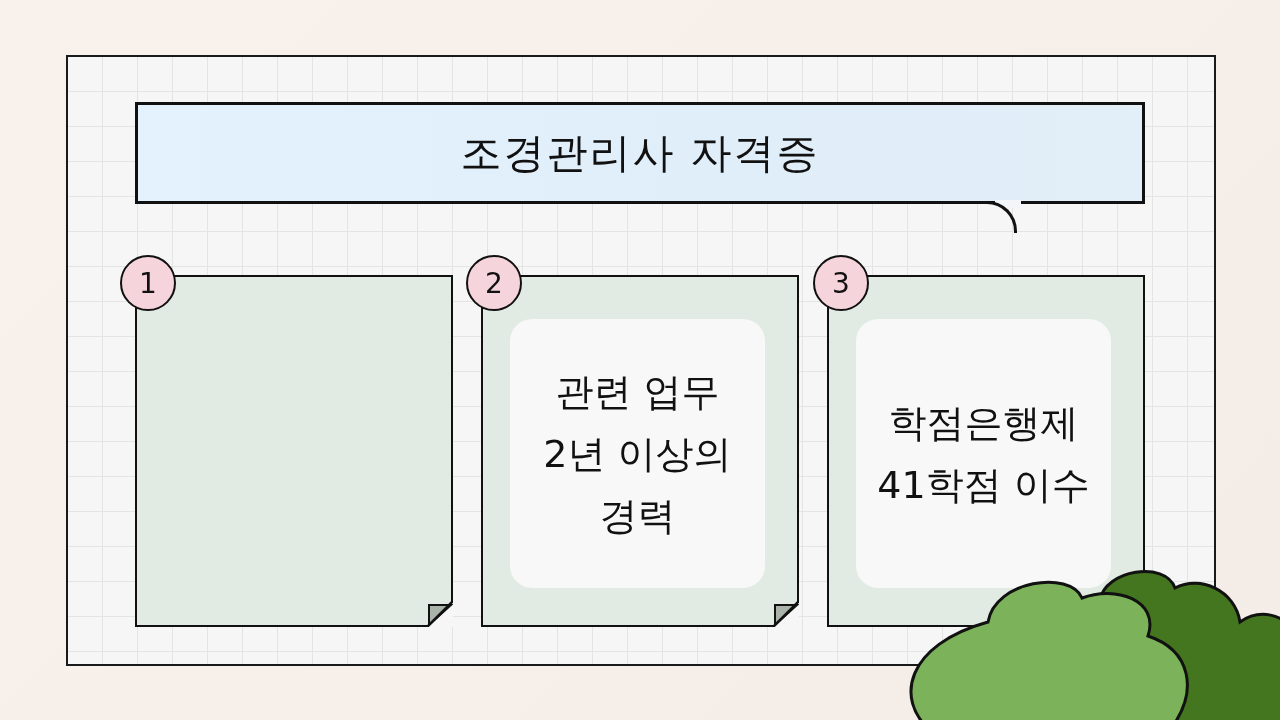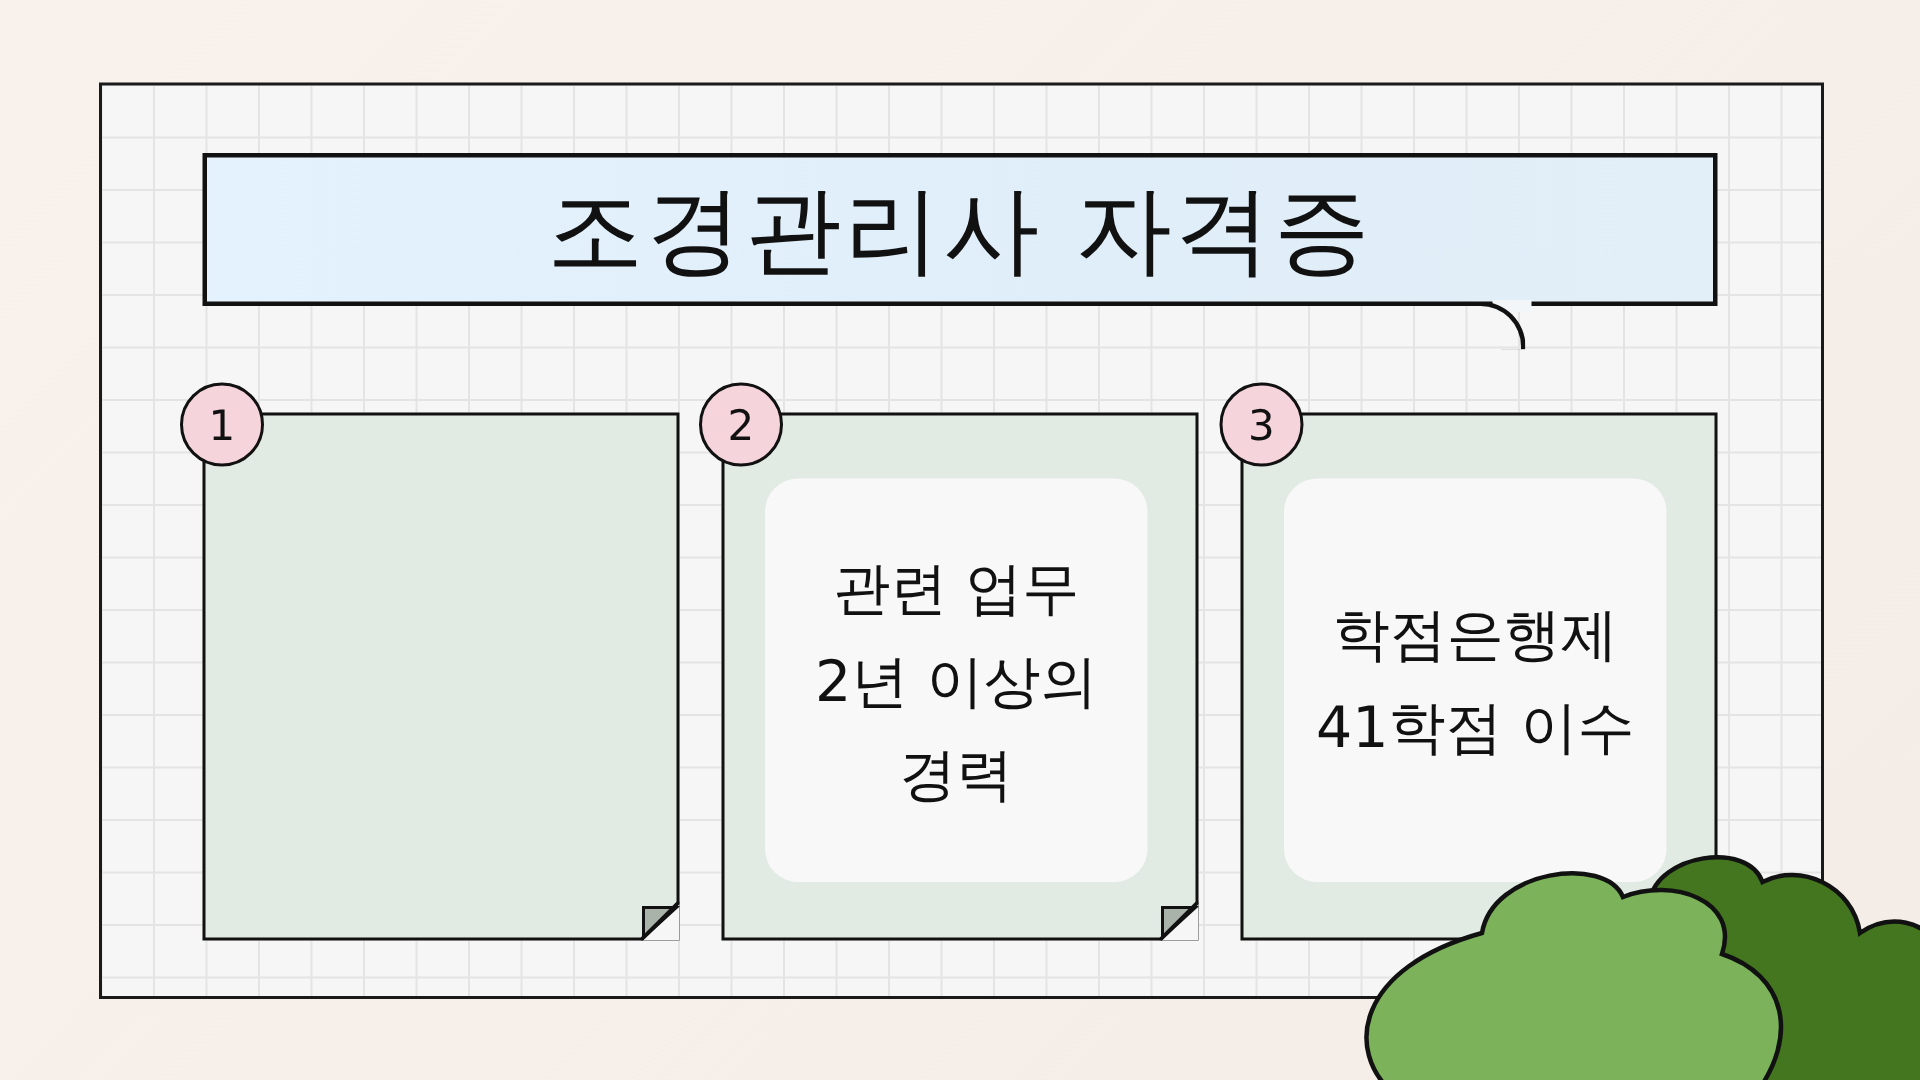--- a/index.html
+++ b/index.html
@@ -33,21 +33,21 @@
   }
   .title-tail {
     position: absolute; left: 985px; top: 201px; width: 32px; height: 32px;
     border-top: 3px solid #111; border-right: 3px solid #111;
     border-top-right-radius: 30px;
     box-sizing: border-box;
   }
   .title-text {
     position: absolute; left: 0; right: 0; top: 0; bottom: 0;
     display: flex; align-items: center; justify-content: center;
-    font-size: 64px; color: #111; letter-spacing: 2px;
+    font-size: 41px; color: #111; letter-spacing: 2px;
   }
   .card {
     position: absolute; top: 275px; width: 318px; height: 352px;
     background: #e2ebe3;
     border: 2px solid #111;
     box-sizing: border-box;
   }
   .card .panel {
     position: absolute; left: 27px; top: 42px; right: 32px; bottom: 37px;
     background: rgba(248,248,248,0.92);

